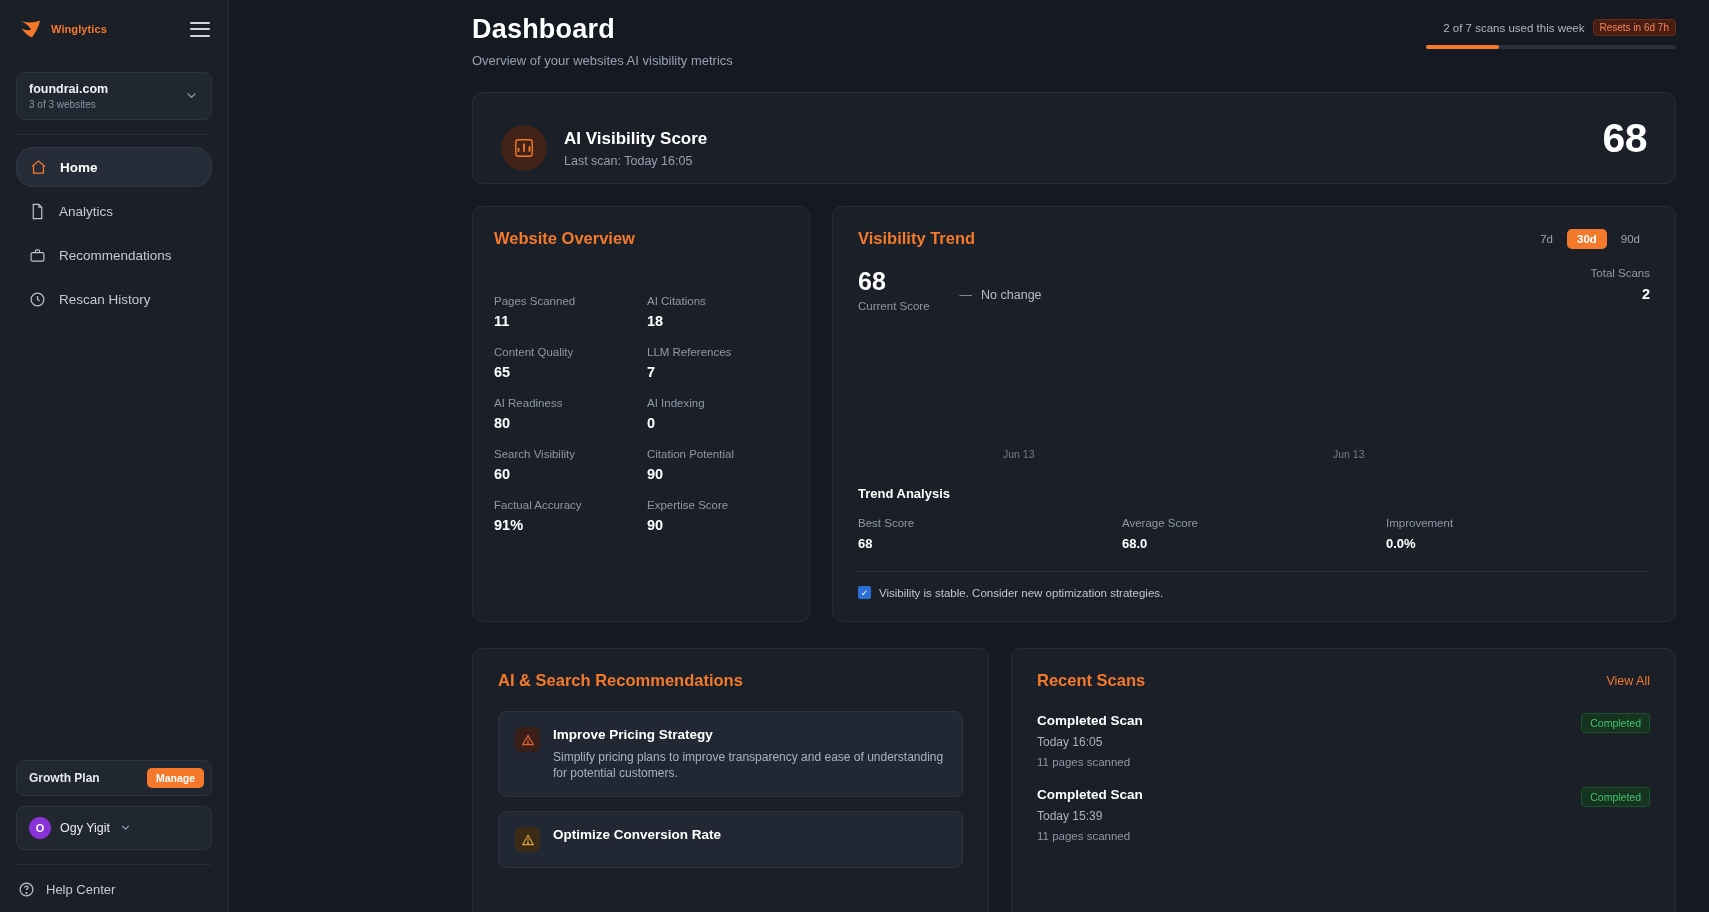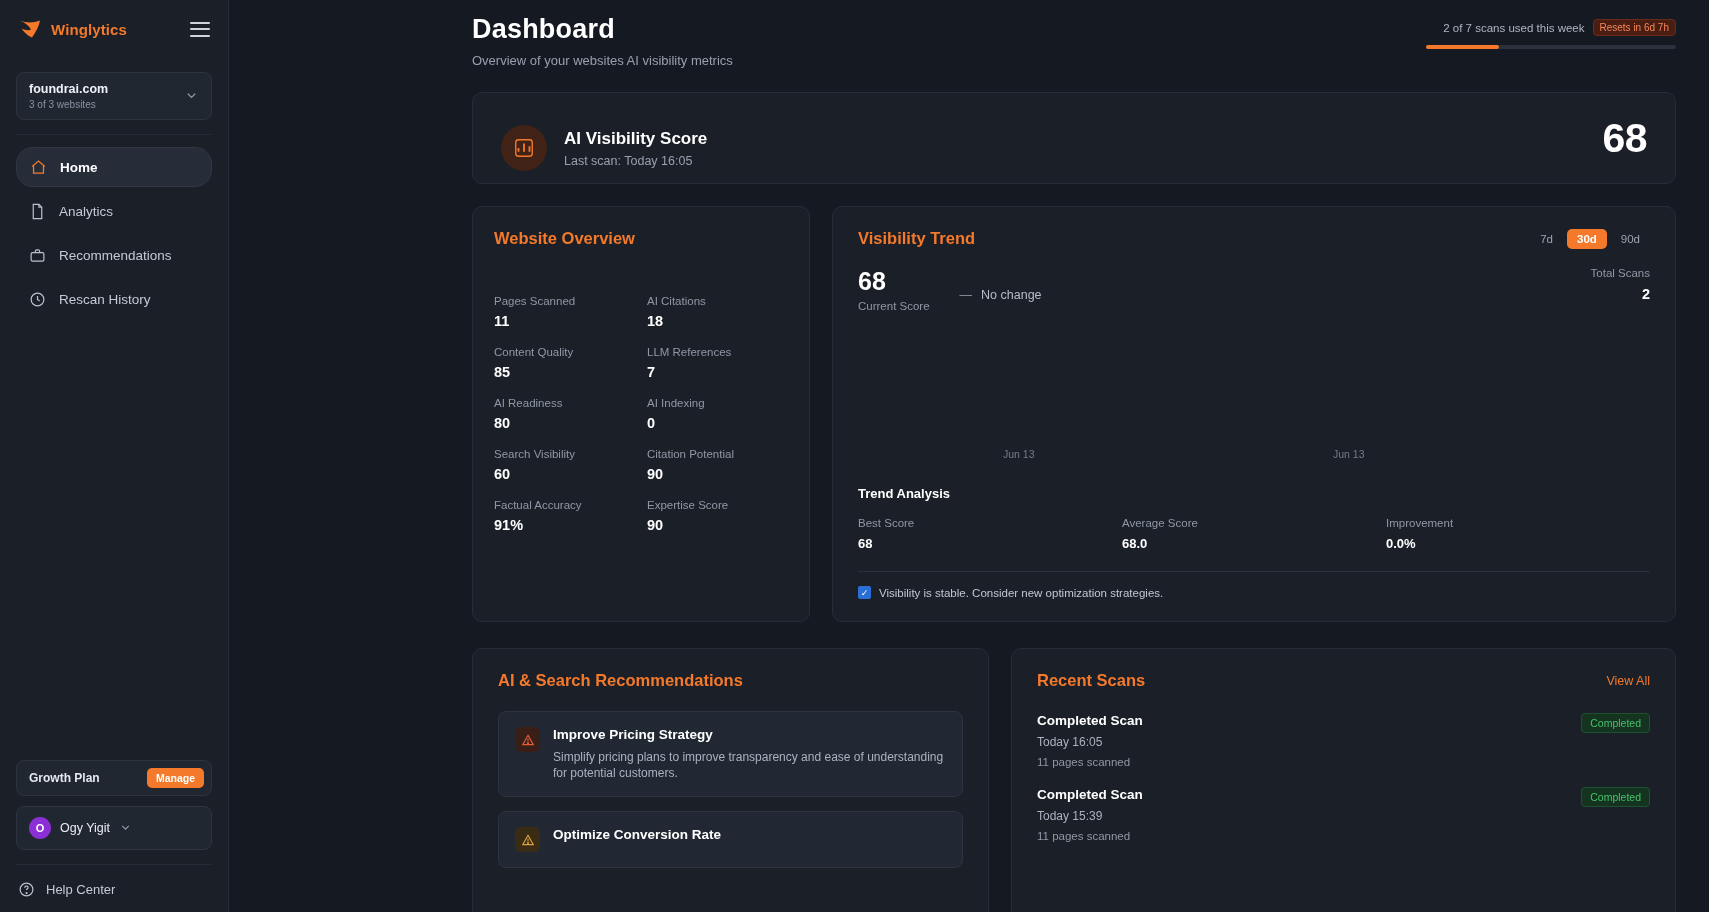--- a/index.html
+++ b/index.html
@@ -21,21 +21,21 @@
     position: relative;
     flex: 0 0 229px;
   }
   .sb-top {
     height: 58px;
     display: flex; align-items: center; justify-content: space-between;
     padding: 0 18px 0 18px;
   }
   .brand { display: flex; align-items: center; gap: 9px; }
   .brand-mark { width: 24px; height: 24px; display: block; }
-  .brand-name { color: #f4792b; font-size: 15px; font-weight: bold; letter-spacing: .1px; }
+  .brand-name { color: #f4792b; font-size: 11px; font-weight: bold; letter-spacing: .1px; }
   .hamb { width: 20px; height: 15px; display: flex; flex-direction: column; justify-content: space-between; cursor: pointer; }
   .hamb span { display: block; height: 2px; background: #cfd4dd; border-radius: 2px; }
 
   .site-select {
     margin: 14px 16px 0 16px;
     height: 48px;
     background: #212731;
     border: 1px solid #2d3440;
     border-radius: 8px;
     display: flex; align-items: center; justify-content: space-between;
@@ -316,21 +316,21 @@
             <div>
               <div class="m-label">Pages Scanned</div>
               <div class="m-value">11</div>
             </div>
             <div>
               <div class="m-label">AI Citations</div>
               <div class="m-value">18</div>
             </div>
             <div>
               <div class="m-label">Content Quality</div>
-              <div class="m-value">85</div>
+              <div class="m-value">65</div>
             </div>
             <div>
               <div class="m-label">LLM References</div>
               <div class="m-value">7</div>
             </div>
             <div>
               <div class="m-label">AI Readiness</div>
               <div class="m-value">80</div>
             </div>
             <div>

